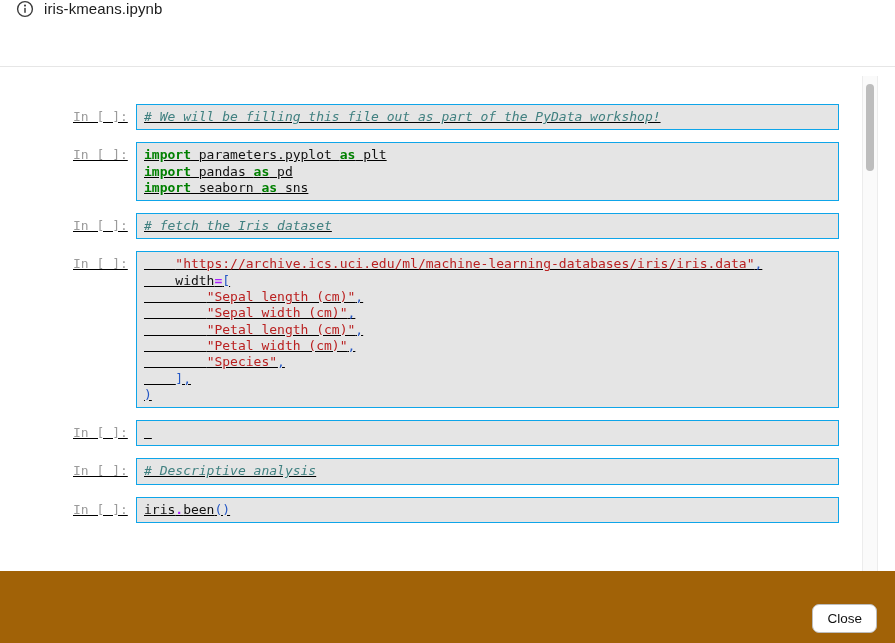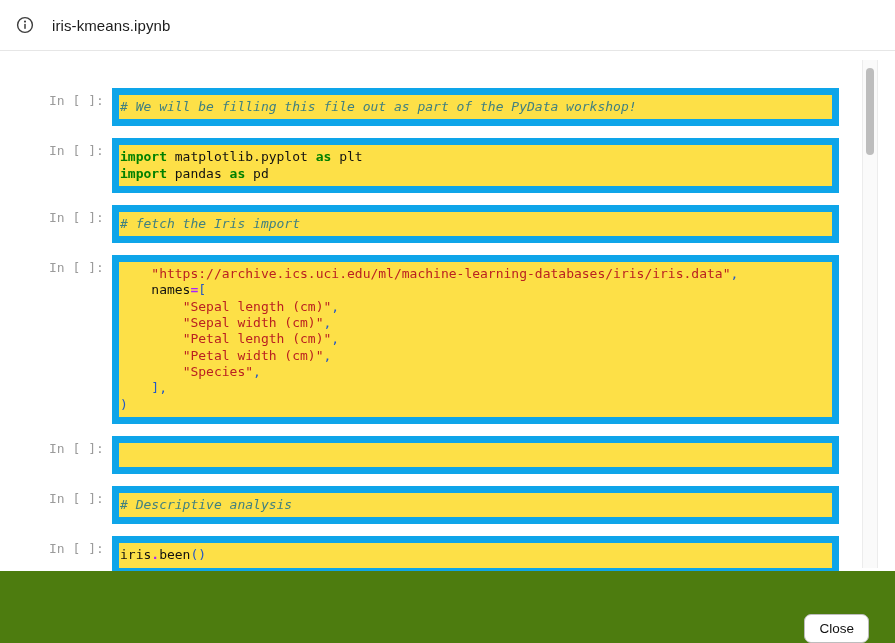--- a/index.html
+++ b/index.html
@@ -1,68 +1,67 @@
 <!DOCTYPE html>
 <html><head>
 <meta charset="utf-8">
 <style>
   * { margin: 0; padding: 0; box-sizing: border-box; }
   html, body { width: 895px; height: 643px; background: #ffffff; overflow: hidden; }
   body { font-family: "Liberation Sans", sans-serif; position: relative; }
 
   
   .dialog-header {
-    height: 51px;
+    height: 67px;
     display: flex;
-    align-items: center;
     padding: 0 16px;
     border-bottom: 1px solid #e6e6e6;
     background: #ffffff;
-    gap: 8px;
   }
   .info-icon { display: inline-flex; margin-right: 10px; }
   .dialog-title {
     font-size: 15px;
     font-weight: 500;
     color: #1c1c1c;
     letter-spacing: 0.1px;
   }
 
   
   .preview-area {
     position: relative;
     height: 519px;
     background: #ffffff;
   }
   .cells-wrap {
     position: absolute;
     top: 37px;
-    left: 49px;
+    left: 73px;
     right: 56px;
+    text-decoration: underline;
   }
   .cell-row {
     display: flex;
     align-items: flex-start;
     margin-bottom: 12px;
   }
   .prompt {
     flex: 0 0 55px;
     width: 55px;
     padding-top: 5px;
     margin-right: 8px;
     font-family: "DejaVu Sans Mono", "Liberation Mono", monospace;
     font-size: 13px;
     color: #9b9b9b;
     white-space: pre;
   }
   .input-box {
     flex: 1;
-    background: #fde047;
-    border: 7px solid #0ea5e9;
-    padding: 4px 1px;
+    background: #e5e5e5;
+    border: 1px solid #0ea5e9;
+    padding: 4px 7px;
   }
   .code-line {
     font-family: "DejaVu Sans Mono", "Liberation Mono", monospace;
     font-size: 13px;
     line-height: 16.3px;
     white-space: pre;
     color: #111111;
     min-height: 16.3px;
   }
   .tok-kw  { color: #008000; font-weight: bold; }
@@ -95,23 +94,23 @@
 
   
   .dialog-footer {
     position: absolute;
     left: 0;
     right: 0;
     bottom: 0;
     height: 72px;
     display: flex;
     justify-content: flex-end;
-    align-items: flex-end;
-    padding: 23px 26px 0 0;
-    background: #4d7c0f;
+    align-items: center;
+    padding: 23px 18px 0 0;
+    background: #a16207;
   }
   .close-button {
     font-family: "Liberation Sans", sans-serif;
     font-size: 13.5px;
     color: #111111;
     background: #ffffff;
     border: 1px solid #bdbdbd;
     border-radius: 7px;
     padding: 6px 14px;
     cursor: pointer;
@@ -135,35 +134,36 @@
   <div class="cells-wrap" id="cells">
       <div class="cell-row">
         <div class="prompt">In [ ]:</div>
         <div class="input-box">
           <div class="code-line"><span class="tok-com"># We will be filling this file out as part of the PyData workshop!</span></div>
         </div>
       </div>
       <div class="cell-row">
         <div class="prompt">In [ ]:</div>
         <div class="input-box">
-          <div class="code-line"><span class="tok-kw">import</span><span class="tok-txt"> matplotlib.pyplot </span><span class="tok-kw">as</span><span class="tok-txt"> plt</span></div>
+          <div class="code-line"><span class="tok-kw">import</span><span class="tok-txt"> parameters.pyplot </span><span class="tok-kw">as</span><span class="tok-txt"> plt</span></div>
           <div class="code-line"><span class="tok-kw">import</span><span class="tok-txt"> pandas </span><span class="tok-kw">as</span><span class="tok-txt"> pd</span></div>
+          <div class="code-line"><span class="tok-kw">import</span><span class="tok-txt"> seaborn </span><span class="tok-kw">as</span><span class="tok-txt"> sns</span></div>
         </div>
       </div>
       <div class="cell-row">
         <div class="prompt">In [ ]:</div>
         <div class="input-box">
-          <div class="code-line"><span class="tok-com"># fetch the Iris import</span></div>
+          <div class="code-line"><span class="tok-com"># fetch the Iris dataset</span></div>
         </div>
       </div>
       <div class="cell-row">
         <div class="prompt">In [ ]:</div>
         <div class="input-box">
           <div class="code-line"><span class="tok-txt">    </span><span class="tok-str">"https://archive.ics.uci.edu/ml/machine-learning-databases/iris/iris.data"</span><span class="tok-pun">,</span></div>
-          <div class="code-line"><span class="tok-txt">    names</span><span class="tok-op">=</span><span class="tok-pun">[</span></div>
+          <div class="code-line"><span class="tok-txt">    width</span><span class="tok-op">=</span><span class="tok-pun">[</span></div>
           <div class="code-line"><span class="tok-txt">        </span><span class="tok-str">"Sepal length (cm)"</span><span class="tok-pun">,</span></div>
           <div class="code-line"><span class="tok-txt">        </span><span class="tok-str">"Sepal width (cm)"</span><span class="tok-pun">,</span></div>
           <div class="code-line"><span class="tok-txt">        </span><span class="tok-str">"Petal length (cm)"</span><span class="tok-pun">,</span></div>
           <div class="code-line"><span class="tok-txt">        </span><span class="tok-str">"Petal width (cm)"</span><span class="tok-pun">,</span></div>
           <div class="code-line"><span class="tok-txt">        </span><span class="tok-str">"Species"</span><span class="tok-pun">,</span></div>
           <div class="code-line"><span class="tok-txt">    </span><span class="tok-pun">],</span></div>
           <div class="code-line"><span class="tok-pun">)</span></div>
         </div>
       </div>
       <div class="cell-row">

